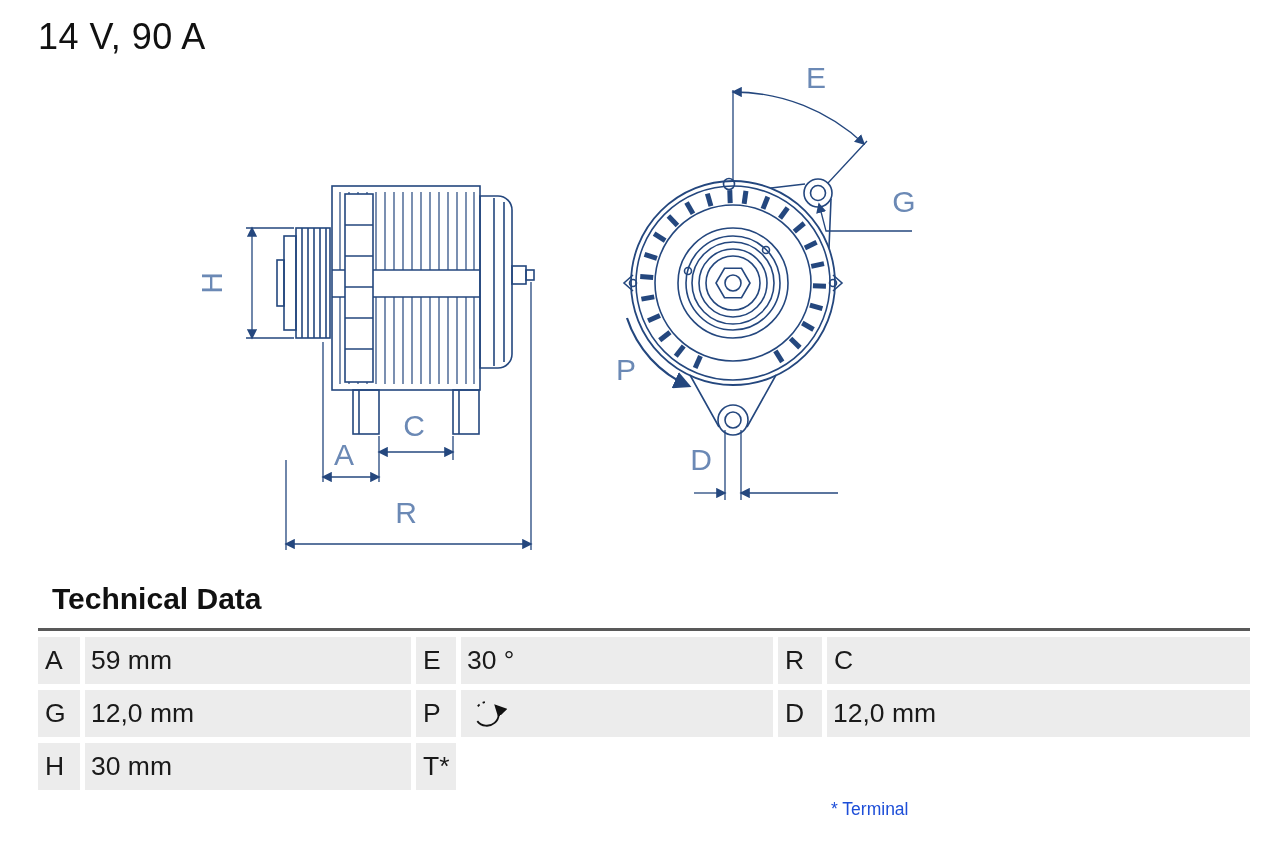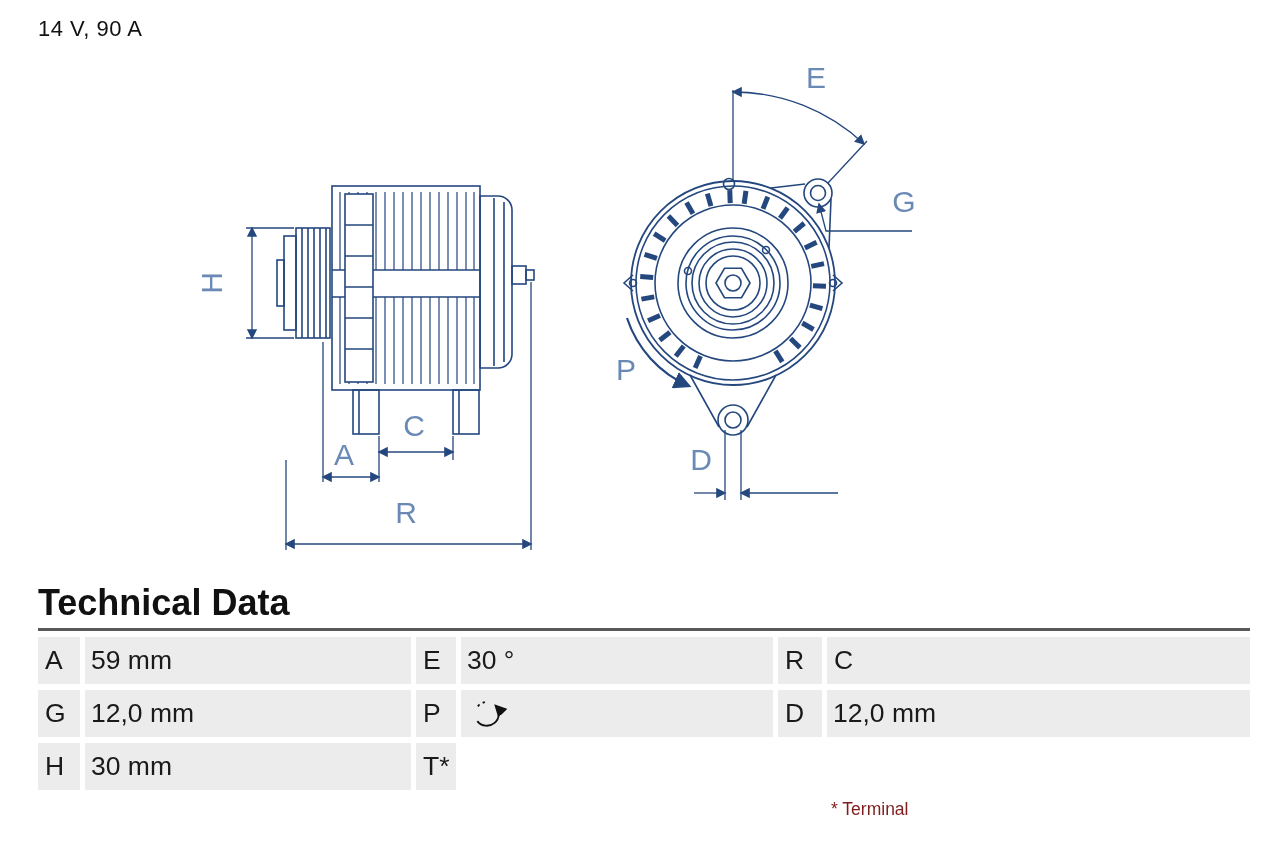--- a/index.html
+++ b/index.html
@@ -1,30 +1,30 @@
 <!DOCTYPE html>
 <html><head>
 <meta charset="utf-8">
 <style>
   *{margin:0;padding:0;box-sizing:border-box}
   html,body{width:1280px;height:853px;background:#fff;overflow:hidden;
     font-family:"Liberation Sans",sans-serif;position:relative;color:#111}
-  .title{position:absolute;left:38px;top:16px;font-size:22px;color:#111;letter-spacing:.5px}
+  .title{position:absolute;left:38px;top:16px;font-size:36px;color:#111;letter-spacing:.5px}
   svg.diagram{position:absolute;left:0;top:0}
   .dimlbl{font-size:30px;fill:#6b89b5;font-family:"Liberation Sans",sans-serif}
-  .td-title{position:absolute;left:38px;top:582px;font-size:36px;font-weight:bold;color:#111}
+  .td-title{position:absolute;left:52px;top:582px;font-size:30px;font-weight:bold;color:#111}
   .td-table{position:absolute;left:38px;top:628px;width:1212px;display:grid;
     grid-template-columns:42px 326px 40px 312px 44px 1fr;
     column-gap:5px;row-gap:6px;border-top:3px solid #595959;padding-top:6px}
   .cell{background:#ececec;font-size:26.5px;color:#1a1a1a;height:47px;
     line-height:33px;padding:7px 8px 7px 4px;white-space:nowrap}
   .cell.key{padding-left:7px}
   .cell.val{padding-left:6px}
   .cell.icon-cell{display:flex;align-items:center}
-  .footnote{position:absolute;left:831px;top:799px;font-size:17.5px;color:#7f1d1d}
+  .footnote{position:absolute;left:831px;top:799px;font-size:17.5px;color:#1d4ed8}
 </style>
 </head>
 <body>
 
 <div class="title">14 V, 90 A</div>
 
 <svg class="diagram" width="1280" height="575" viewBox="0 0 1280 575">
   <defs>
     <marker id="mA" viewBox="0 0 10 10" refX="8.5" refY="5" markerWidth="8" markerHeight="8" orient="auto-start-reverse">
       <path d="M0,0L10,5L0,10z" fill="#24477e"></path>

